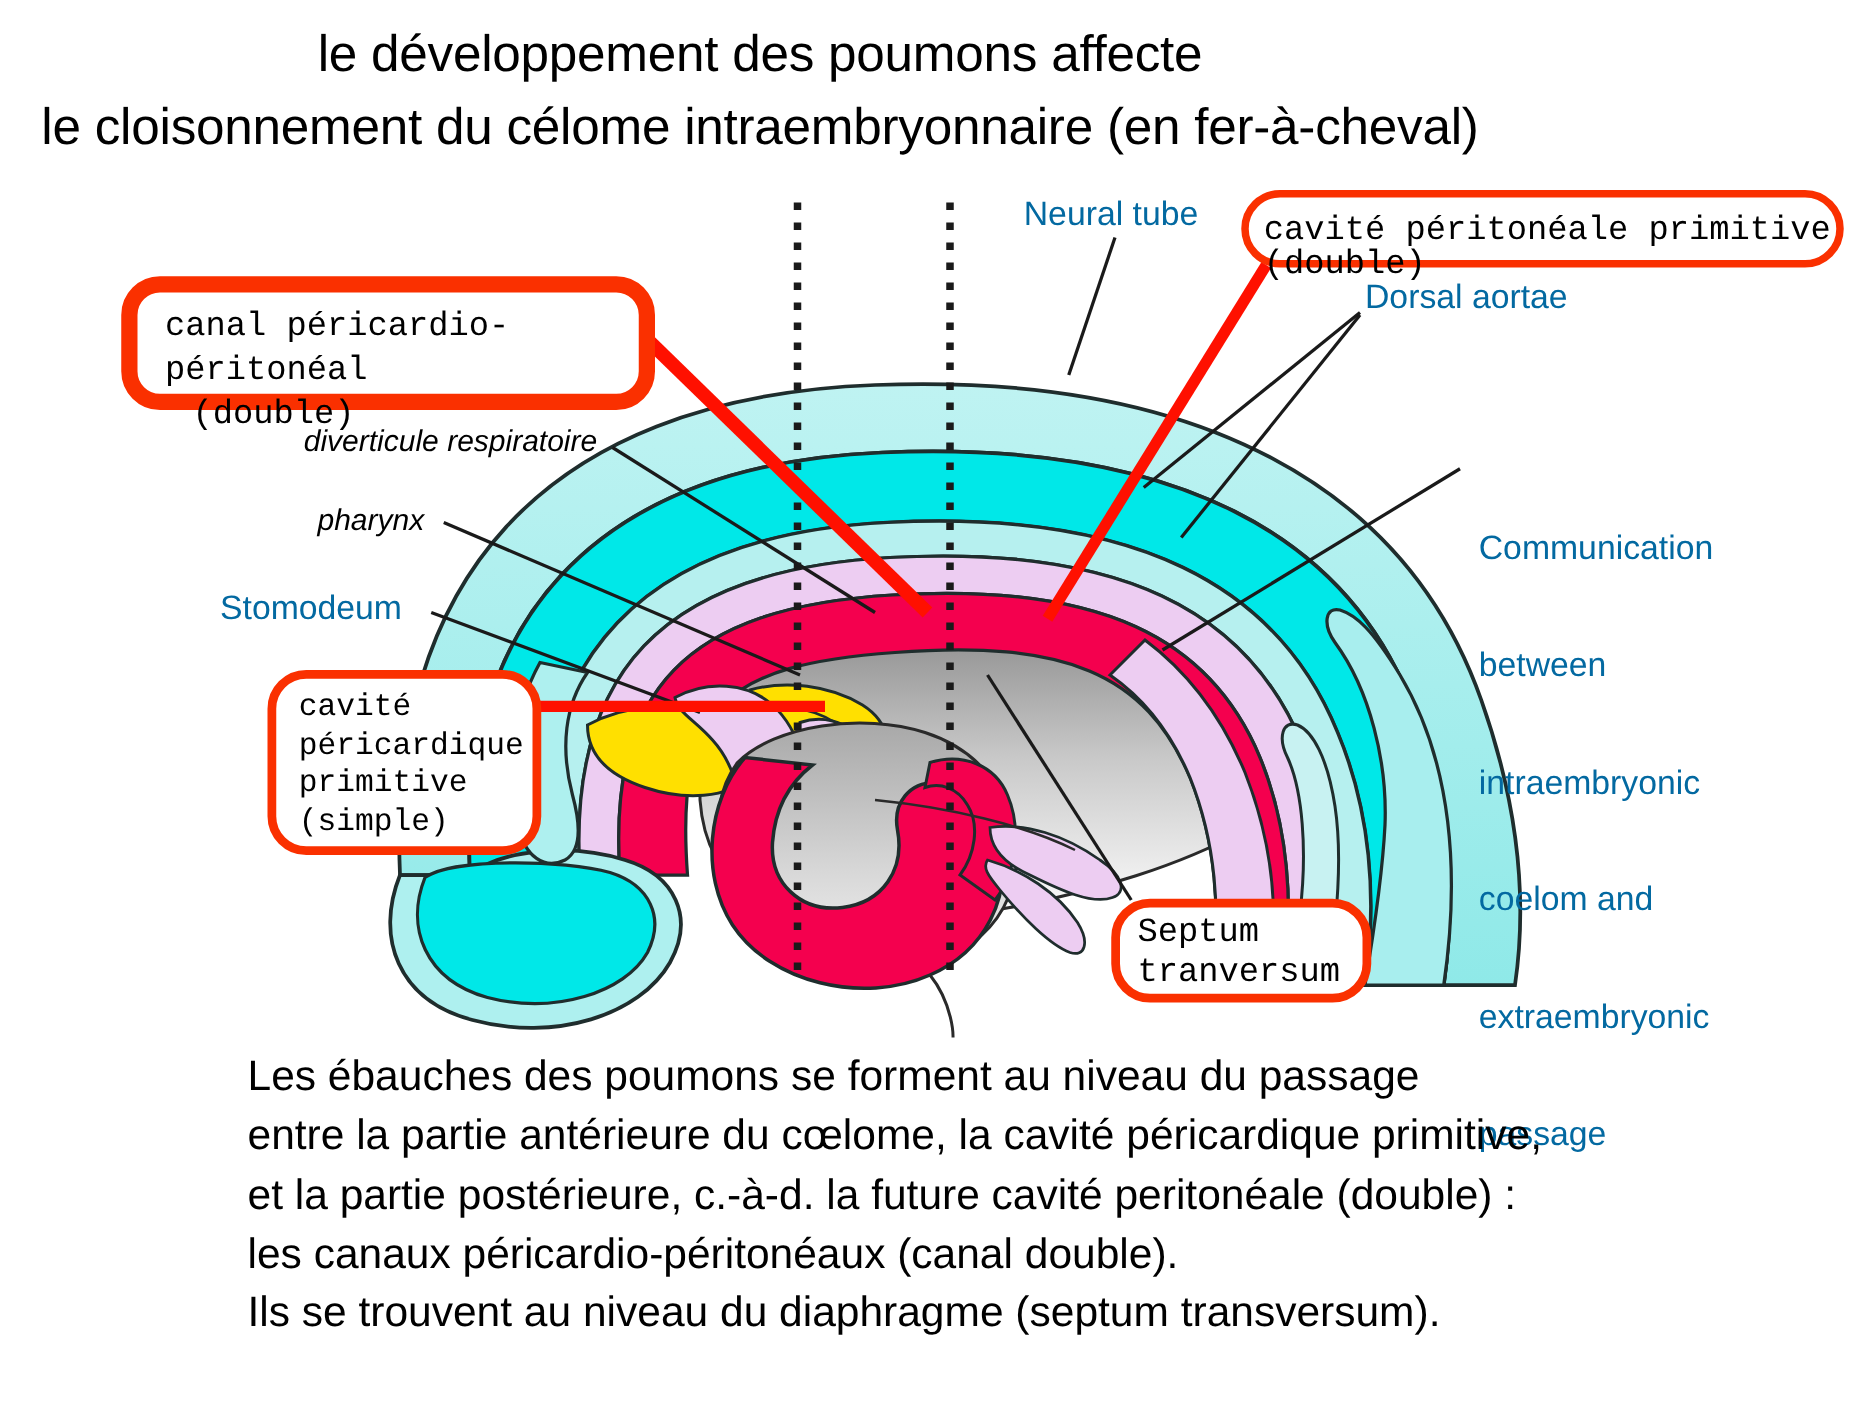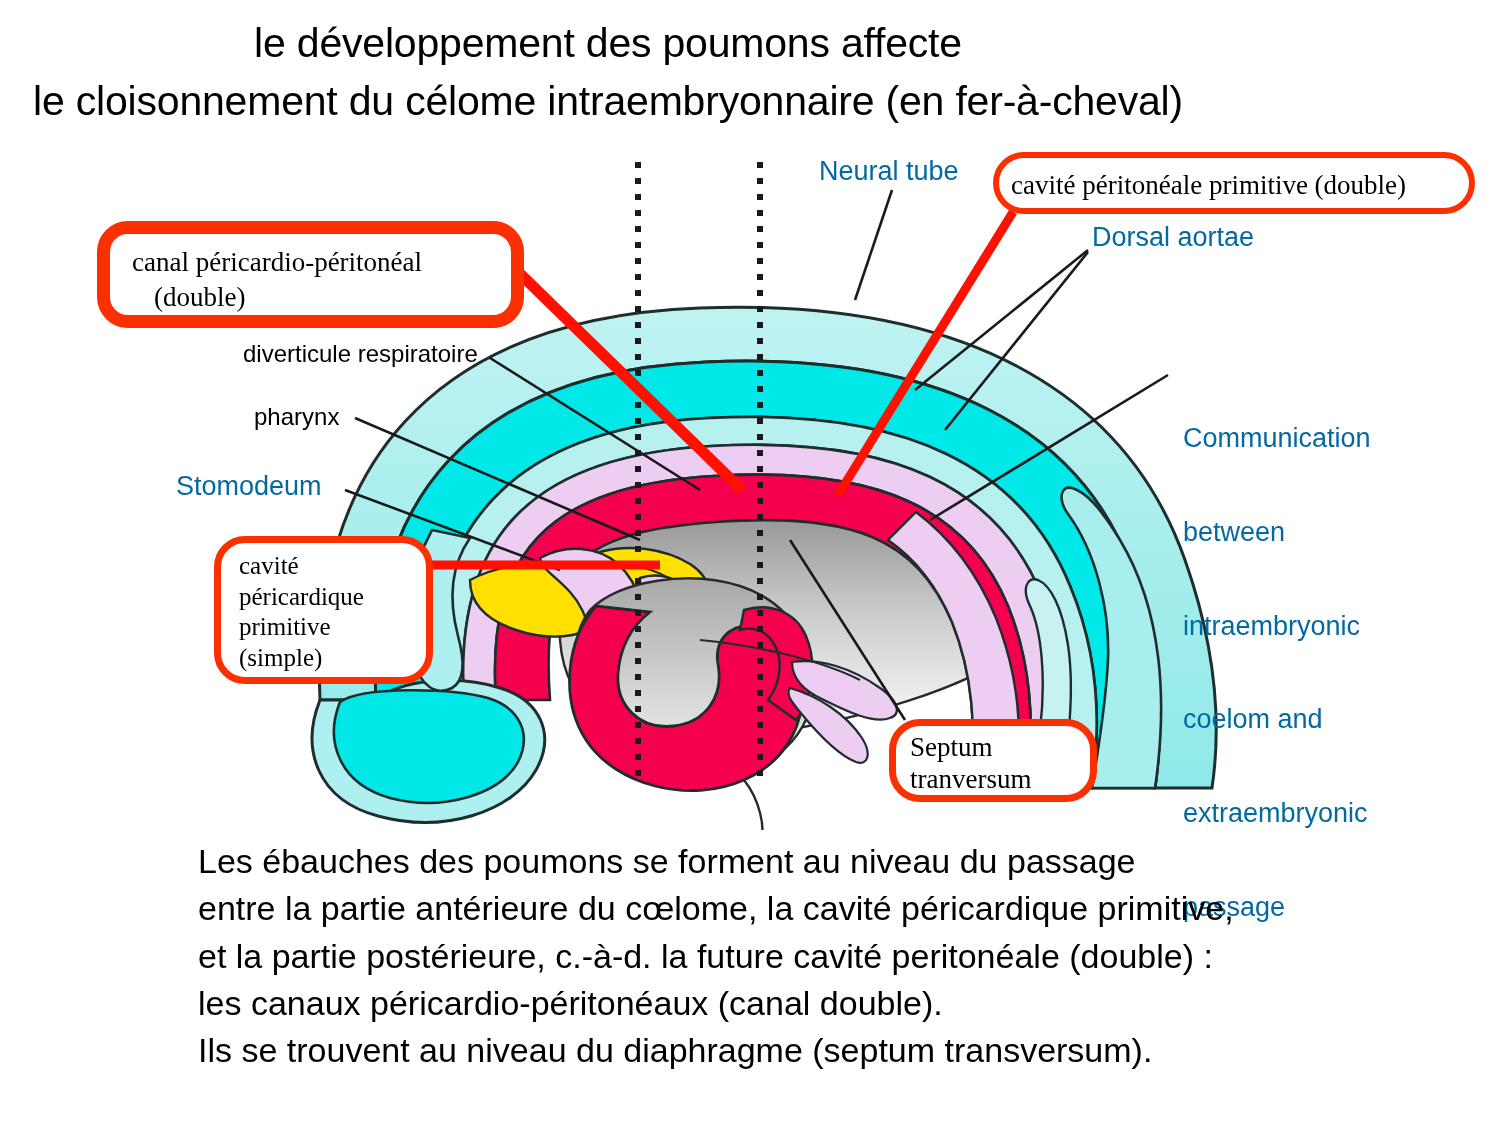--- a/index.html
+++ b/index.html
@@ -14,26 +14,26 @@
 
   
   #figure{position:absolute;left:0;top:140px;width:1500px;height:690px;}
   #figure svg{position:absolute;left:0;top:0;}
 
   
   .anat{position:absolute;font-family:"Liberation Sans",sans-serif;
         font-size:27px;line-height:1.16;color:#0369a1;white-space:pre;}
 
   
-  .fritalic{position:absolute;font-size:24px;color:#000;
+  .fritalic{position:absolute;font-style:italic;font-size:24px;color:#000;
             white-space:nowrap;font-family:"Liberation Sans",sans-serif;}
 
   
   .callout{position:absolute;background:#ffffff;box-sizing:border-box;
-           font-family:Liberation Serif, serif;color:#000;border-radius:31px;}
+           font-family:Liberation Mono, monospace;color:#000;border-radius:31px;}
   .callout .txt{display:block;}
 
   #cal-canal{left:97px;top:221px;width:427px;height:107px;
              border:13px solid #fa3000;font-size:27px;line-height:1.3;
              padding:11px 0 0 22px;}
   #cal-canal .ln2{padding-left:22px;display:block;}
 
   #cal-perit{left:993px;top:152px;width:482px;height:62px;
              border:6px solid #fa3000;font-size:27px;line-height:1.0;
              padding:14px 0 0 12px;}

